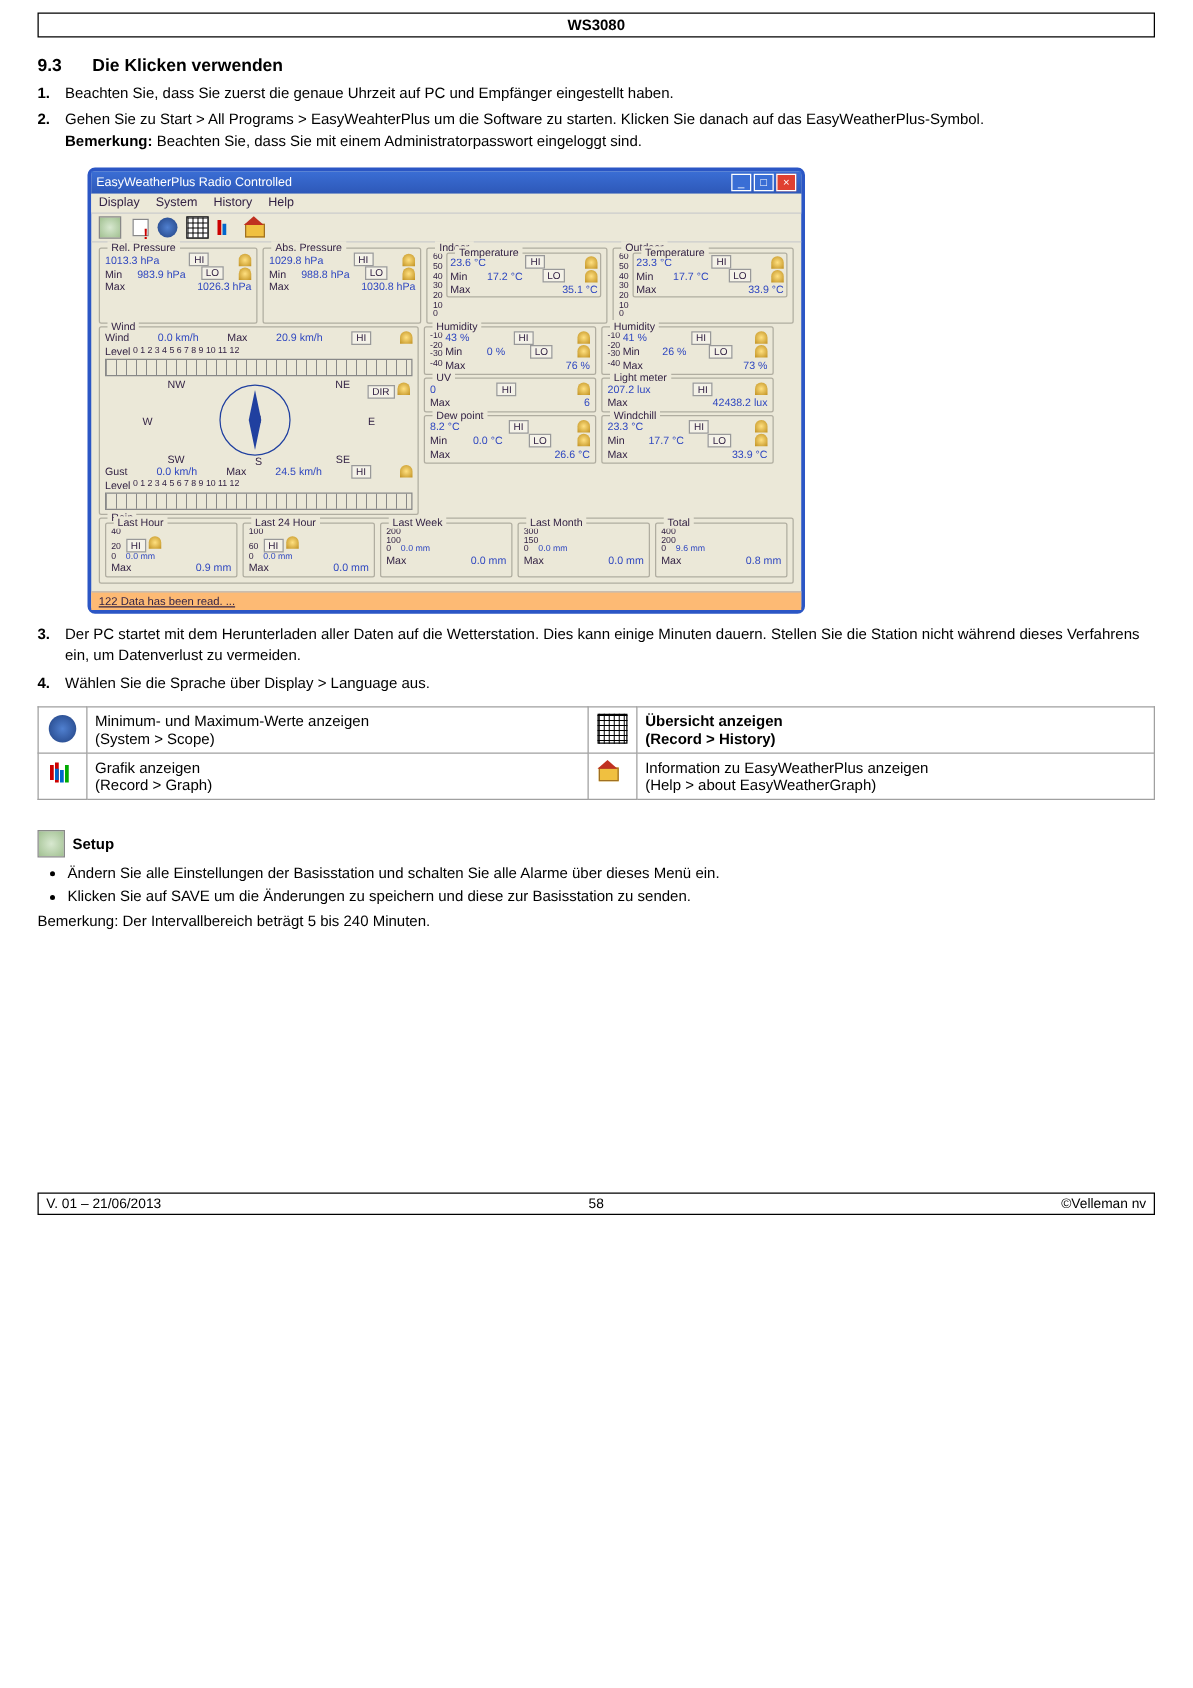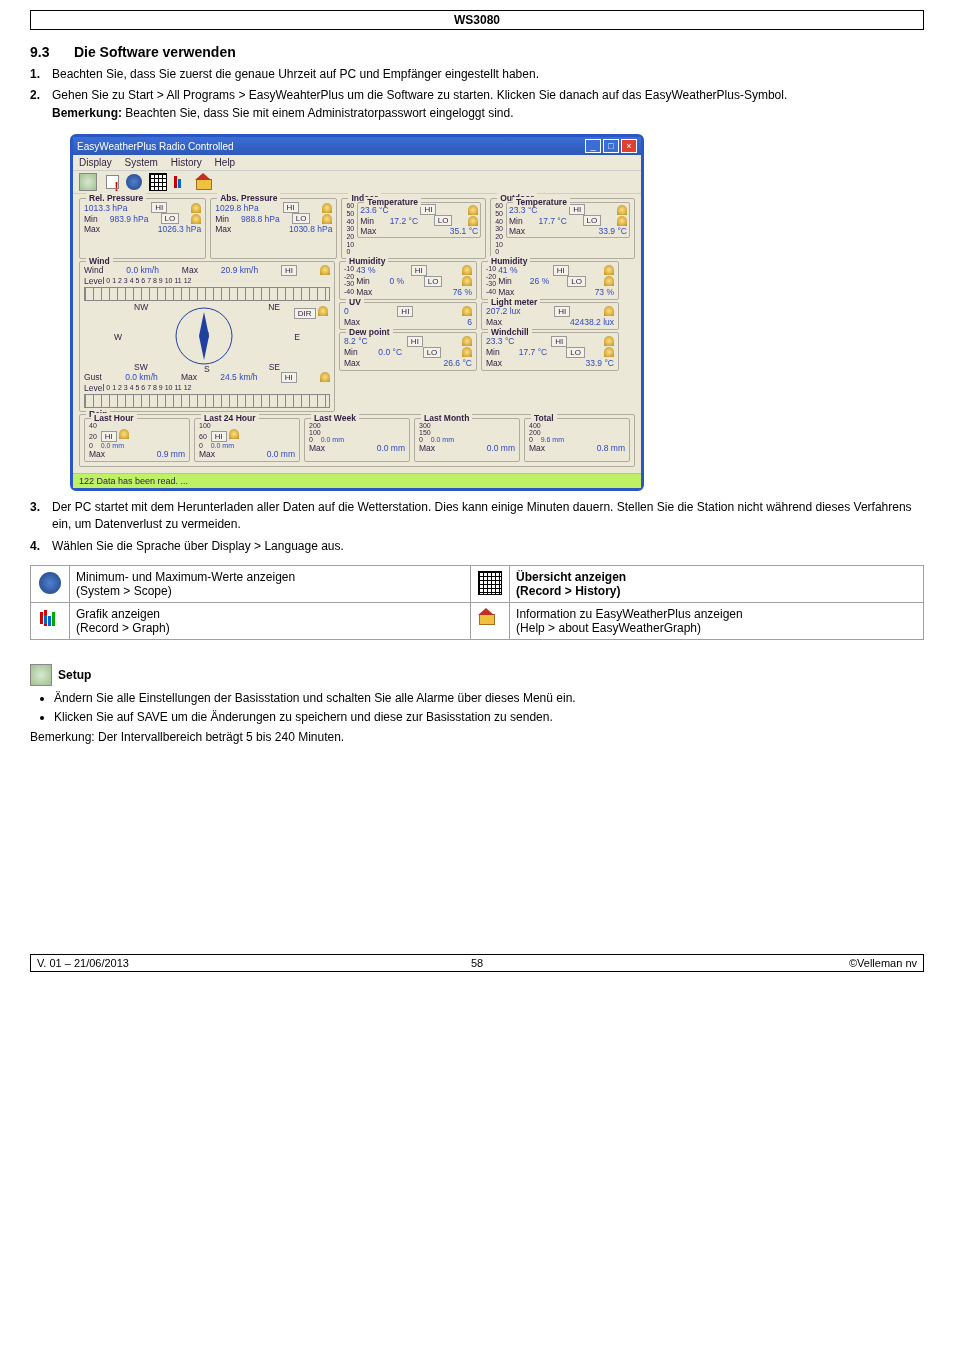--- a/index.html
+++ b/index.html
@@ -97,27 +97,27 @@
   .icon-alarm::before{content:""; position:absolute; left:2px; top:1px; width:11px; height:12px; background:#fff; border:1px solid #888;}
   .icon-alarm::after{content:"!"; position:absolute; left:11px; top:6px; color:#c00; font-weight:bold; font-size:12px;}
 
   .app-body {
     padding: 4px 6px 6px 6px;
   }
   .row { display:flex; gap:4px; margin-bottom:2px;}
   .panel {
     border:1px solid #b0ada0; border-radius:2px; padding:3px 4px 2px 4px; position:relative; font-size:8.5px;
   }
-  .panel-title { position:absolute; top:-6px; left:6px; background:#ebe8d8; padding:0 3px; font-size:8.5px;font-weight:bold;}
+  .panel-title { position:absolute; top:-6px; left:6px; background:#ebe8d8; padding:0 3px; font-size:8.5px;}
   .val-line { display:flex; align-items:center; justify-content:space-between; gap:2px;}
   .btn { display:inline-block; padding:0 3px; border:1px solid #999; background:#f4f2e8; font-size:8px;}
   .bell { display:inline-block; width:10px; height:10px; background:radial-gradient(#ffe080,#c09020); border-radius:50% 50% 0 0;}
   .scale { height:12px; border:1px solid #888; background:repeating-linear-gradient(90deg,#888 0,#888 1px,transparent 1px,transparent 8px); margin:1px 0;}
   .blue{color:#3048c0;}
-  .status-bar { border-top:1px solid #bbb; padding:2px 6px; font-size:9px; background:#bef264;}
+  .status-bar { border-top:1px solid #bbb; padding:2px 6px; font-size:9px; background:#fdba74;text-decoration:underline;}
 
   .feature-table {
     border-collapse: collapse;
     width: 100%;
     margin: 8px 0 24px 0;
     font-size: 12px;
   }
   .feature-table td {
     border: 1px solid #a0a0a0;
     padding: 4px 6px;
@@ -153,21 +153,21 @@
 </style>
 </head>
 <body>
 
 <div class="page">
 
   <div class="header-box">WS3080</div>
 
   <h2>
     <span class="section-num">9.3</span>
-    <span>Die Software verwenden</span>
+    <span>Die Klicken verwenden</span>
   </h2>
 
   <ol class="main-list">
     <li>
       <span class="num">1.</span>
       <span class="content">Beachten Sie, dass Sie zuerst die genaue Uhrzeit auf PC und Empfänger eingestellt haben.</span>
     </li>
     <li>
       <span class="num">2.</span>
       <span class="content">

